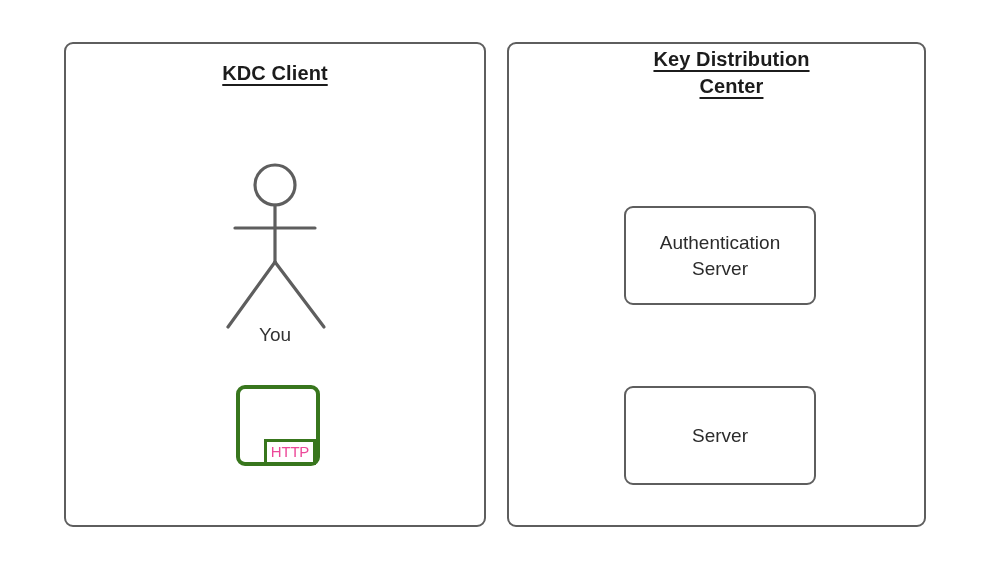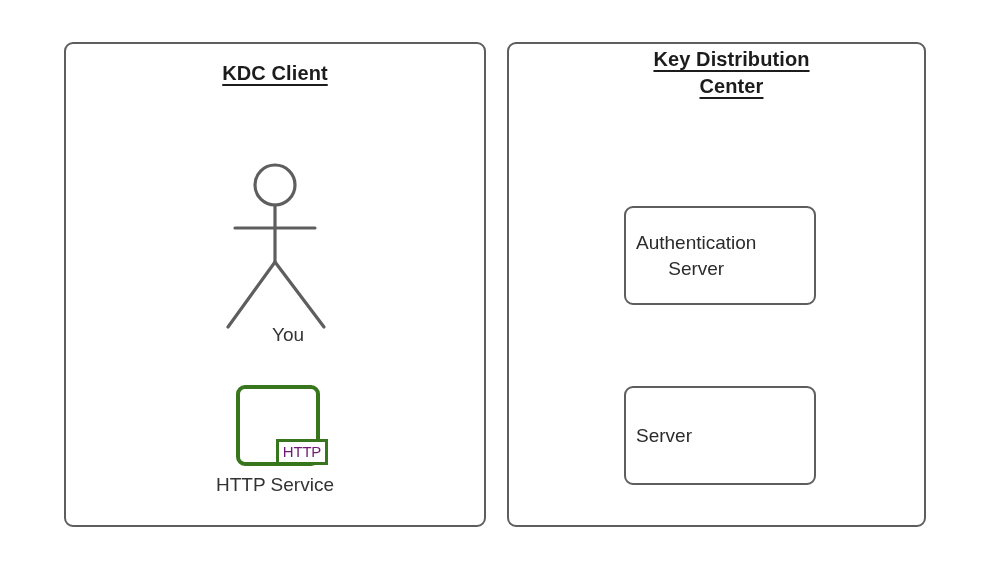--- a/index.html
+++ b/index.html
@@ -96,44 +96,45 @@
     top: 0;
     width: 84px;
     height: 81px;
     box-sizing: border-box;
     border: 4px solid #38761d;
     border-radius: 9px;
     background: #ffffff;
   }
   #http-badge {
     position: absolute;
-    left: 40px;
+    left: 28px;
     top: 54px;
     width: 52px;
     height: 26px;
     box-sizing: border-box;
     border: 3px solid #38761d;
     background: #ffffff;
-    color: #701a75;
+    color: #ec4899;
     font-size: 15px;
     line-height: 20px;
     text-align: center;
     font-family: "Liberation Sans", sans-serif;
     letter-spacing: -0.2px;
   }
 
   
   .server-box {
     position: absolute;
     box-sizing: border-box;
     border: 2px solid #5e5e5e;
     border-radius: 9px;
     background: #ffffff;
     display: flex;
     align-items: center;
+    justify-content: center;
     text-align: center;
     font-size: 19px;
     color: #2b2b2b;
     line-height: 26px;
     padding: 0 10px;
   }
   #box-auth {
     left: 624px;
     top: 206px;
     width: 192px;
@@ -167,32 +168,29 @@
         <line x1="69" y1="50" x2="69" y2="107"></line>
 
         <line x1="29" y1="73" x2="109" y2="73"></line>
 
         <line x1="69" y1="107" x2="22" y2="172"></line>
         <line x1="69" y1="107" x2="118" y2="172"></line>
       </g>
     </svg>
   </div>
 
-  <div class="figure-caption" id="caption-you" style="left:77px;">
+  <div class="figure-caption" id="caption-you" style="left:64px;">
     <span>You</span>
   </div>
 
   <div id="http-icon">
     <div id="http-icon-body"></div>
     <div id="http-badge">HTTP</div>
   </div>
 
-  <div class="figure-caption" id="caption-http" style="left:64px;">
-    <span>HTTP Service</span>
-  </div>
 
   <div class="panel" id="panel-kdc"></div>
 
   <div class="panel-title" id="title-kdc" style="left:507px; width:419px;">
     <span>Key Distribution</span><br>
     <span>Center</span>
   </div>
 
   <div class="server-box" id="box-auth">
     <div>

